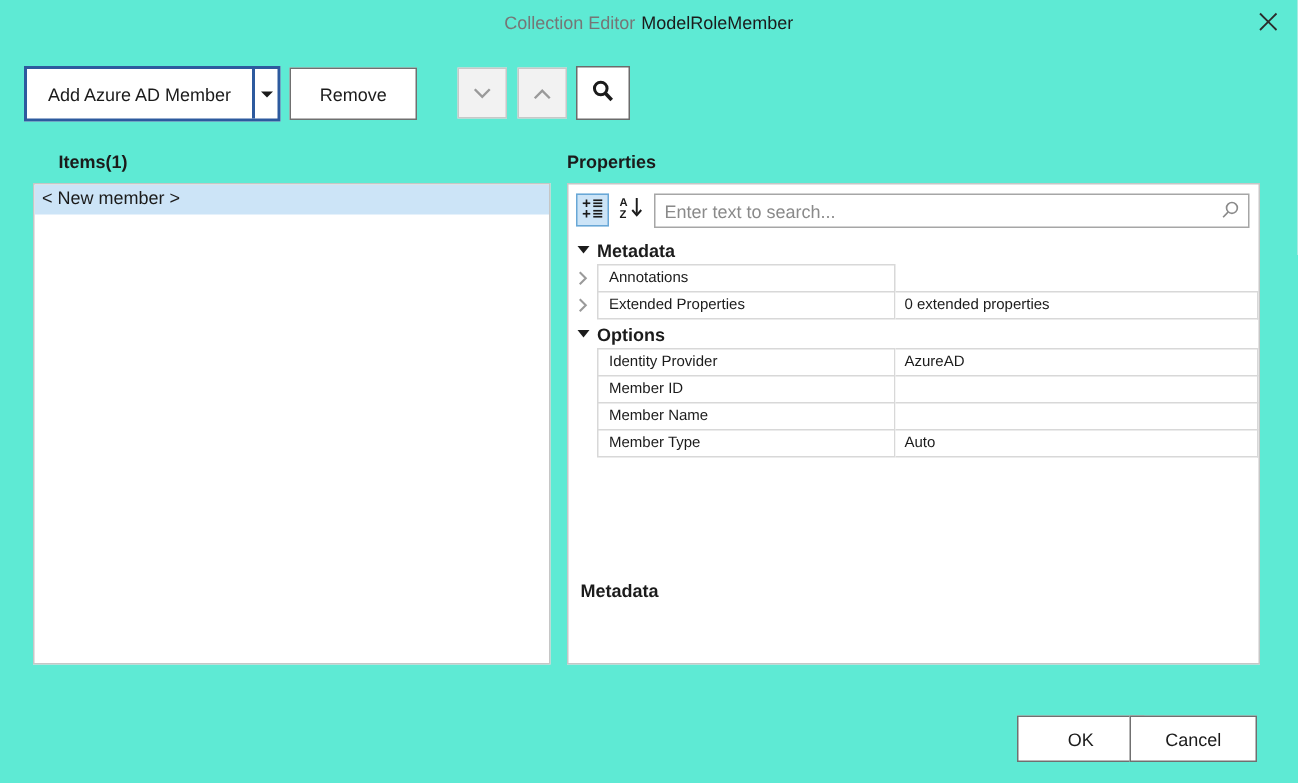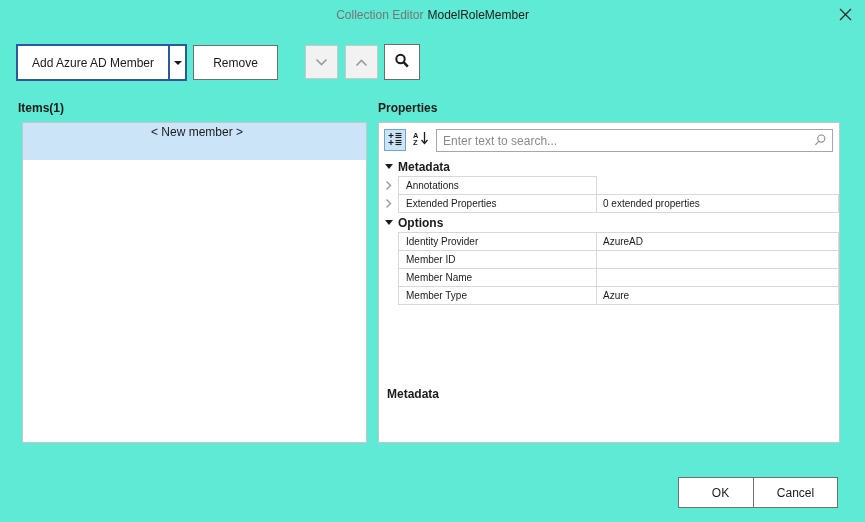--- a/index.html
+++ b/index.html
@@ -25,25 +25,25 @@
   .caret-down { width:0; height:0; border-left:4px solid transparent; border-right:4px solid transparent; border-top:4px solid #1b1b1b; }
   .btn { background:#fff; border:1px solid #707070; font-size:12px; color:#1b1b1b;
     display:flex; align-items:center; justify-content:center; cursor:pointer; font-family:"Liberation Sans",sans-serif; }
   .remove-btn { position:absolute; left:193px; top:45px; width:85px; height:35px; }
   .icon-btn { position:absolute; display:flex; align-items:center; justify-content:center; cursor:pointer; }
   .move-down { left:305px; top:45px; width:33px; height:34px; background:#f2f2f2; border:1px solid #c8c8c8; }
   .move-up   { left:345px; top:45px; width:33px; height:34px; background:#f2f2f2; border:1px solid #c8c8c8; }
   .search-tool { left:384px; top:44px; width:36px; height:36px; background:#fff; border:1px solid #6b6b6b; }
   
   .panel-header { position:absolute; top:101px; font-weight:bold; font-size:12px; color:#1b1b1b; }
-  .items-header { left:18px; }
+  .items-header { left:39px; }
   .props-header { left:378px; }
   .items-list { position:absolute; left:22px; top:122px; width:345px; height:321px;
     background:#fff; border:1px solid #c6c6c6; overflow:hidden; }
-  .list-item { height:37px; line-height:19px; padding-left:5px; font-size:12px; color:#1b1b1b; cursor:default;text-align:center; }
+  .list-item { height:20px; line-height:19px; padding-left:5px; font-size:12px; color:#1b1b1b; cursor:default; }
   .list-item.selected { background:#cce4f7; }
   .props-panel { position:absolute; left:378px; top:122px; width:462px; height:321px;
     background:#fff; border:1px solid #c6c6c6; }
   
   .pg-toolbar-btn { position:absolute; width:22px; height:22px; top:6px;
     display:flex; align-items:center; justify-content:center; cursor:pointer; background:transparent; border:1px solid transparent; }
   .pg-categorized { left:5px; background:#cce4f7; border:1px solid #69a7d6; }
   .pg-alpha { left:31px; }
   .pg-searchwrap { position:absolute; left:57px; top:6px; width:397px; height:23px; }
   .pg-search { width:100%; height:100%; border:1px solid #a6a6a6; font-size:12px; padding:0 24px 0 6px;
@@ -206,21 +206,21 @@
           <span class="cell value"></span>
         </div>
         <div class="row prop">
           <span class="gutter"></span>
           <span class="cell name">Member Name</span>
           <span class="cell value"></span>
         </div>
         <div class="row prop">
           <span class="gutter"></span>
           <span class="cell name">Member Type</span>
-          <span class="cell value">Azure</span>
+          <span class="cell value">Auto</span>
         </div>
       </div>
 
     <div class="pg-desc">Metadata</div>
   </div>
 
   <button class="btn ok-btn">OK</button>
   <button class="btn cancel-btn">Cancel</button>
 
 </div>

